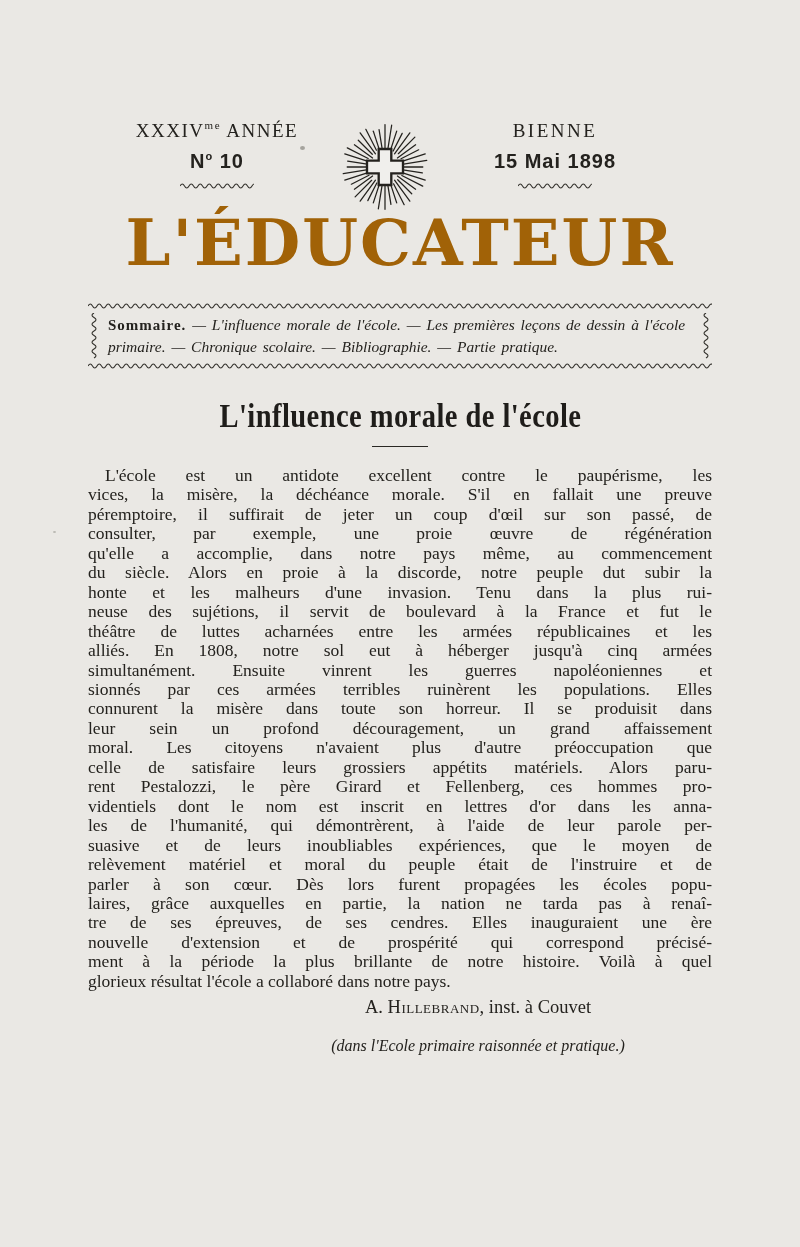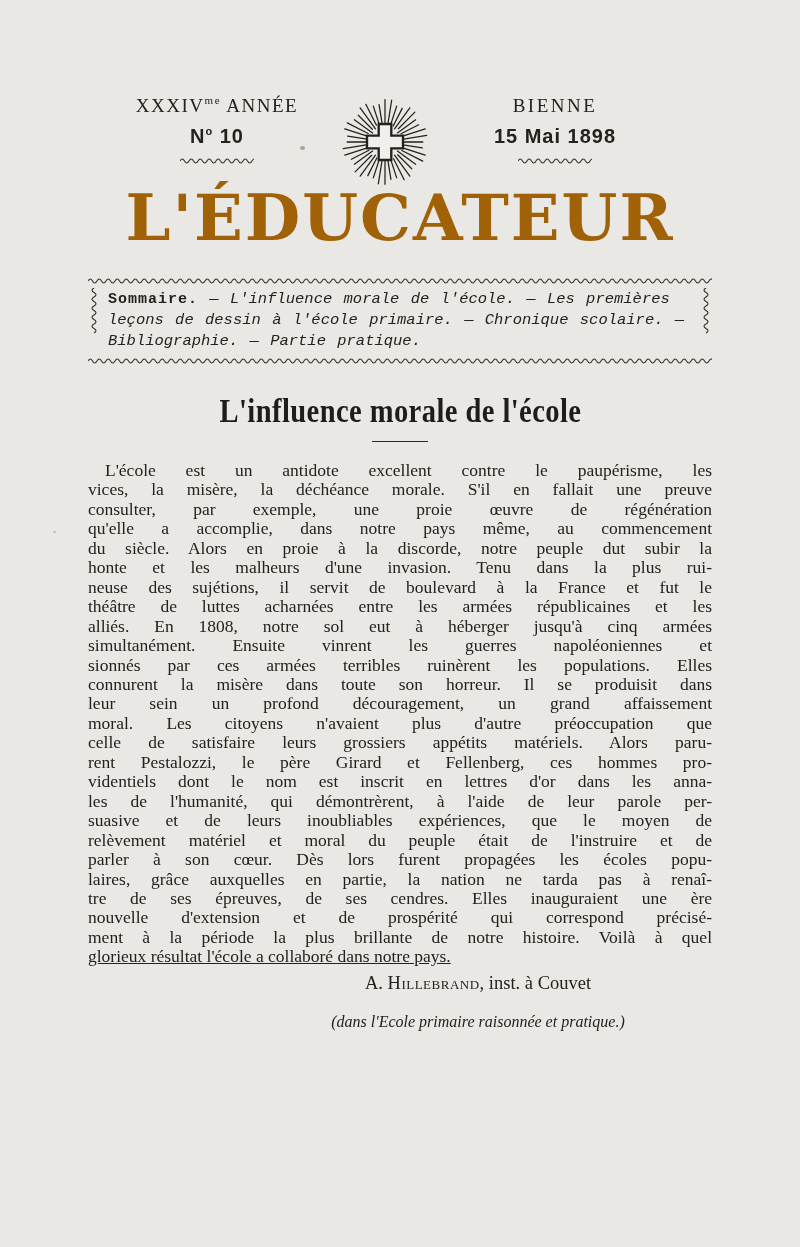--- a/index.html
+++ b/index.html
@@ -9,21 +9,21 @@
     font-family:"Liberation Serif", serif;
     color:#24221e;
   }
   .page {
     position:absolute; inset:0;
     background:linear-gradient(135deg,#edecе8 0%, #ebe9e5 40%, #e7e5e0 100%);
   }
   .content { position:absolute; left:88px; top:0; width:624px; }
 
   
-  .hdr { position:relative; height:88px; margin-top:95px; }
+  .hdr { position:relative; height:88px; margin-top:120px; }
   .hdr-left  { position:absolute; left:40px;  width:178px; text-align:center; }
   .hdr-right { position:absolute; left:392px; width:150px; text-align:center; }
   .annee, .place { font-size:19px; letter-spacing:1.5px; white-space:nowrap; }
   .place { letter-spacing:2.5px; }
   sup.small { font-size:11px; position:relative; top:-1px; }
   .issue, .date {
     font-family:"Liberation Sans", sans-serif; font-weight:bold;
     font-size:20px; margin-top:8px; letter-spacing:1px; white-space:nowrap;
   }
   .wavy-small { display:block; margin:9px auto 0; }
@@ -43,35 +43,35 @@
     font-size:64px; line-height:66px; letter-spacing:2px;
     white-space:nowrap; color:#a16207;
   }
 
   
   .sommaire { position:relative; margin-top:26px; padding:12px 22px 13px 20px; }
   .som-wave-top    { position:absolute; top:0; left:0; }
   .som-wave-bottom { position:absolute; bottom:0; left:0; }
   .som-wave-left   { position:absolute; left:2px;  top:11px; }
   .som-wave-right  { position:absolute; right:2px; top:11px; }
-  .som-text { font-style:italic; font-size:15.5px; line-height:21px; word-spacing:2px;font-family:Liberation Mono, monospace; }
+  .som-text { font-style:italic; font-size:15.5px; line-height:21px; word-spacing:2px; }
   .som-label { font-weight:bold; font-style:normal; letter-spacing:1px; font-size:15px; }
   .wave path { fill:none; stroke:#35332e; stroke-width:1.1; }
 
   
   .art-title {
     margin-top:33px; text-align:center; font-weight:bold;
     font-size:34px; line-height:26px; color:#1f1d1a; white-space:nowrap;
   }
   .art-title > span { display:inline-block; transform:scaleX(.84); transform-origin:center; letter-spacing:.5px; }
   .art-rule { width:56px; border:none; border-top:1.5px solid #2a2824; margin:17px auto 0; }
   .body-text { margin-top:19px; font-size:17.5px; line-height:19.45px; }
   .body-line { text-align:justify; text-align-last:justify; white-space:normal; }
   .body-line:first-child { text-indent:17px; }
-  .body-line:last-child { text-align-last:left;text-decoration:underline; }
+  .body-line:last-child { text-align-last:left; }
 
   
   .signature { width:440px; margin:6px 0 0 170px; text-align:center; }
   .sig-author { font-size:18.5px; }
   .sc { font-variant:small-caps; letter-spacing:.5px; }
   .sig-source { font-style:italic; font-size:16px; margin-top:19px; }
 </style>
 </head>
 <body>
 
@@ -165,20 +165,21 @@
         <span>— L'influence morale de l'école. — Les premières leçons de dessin à l'école primaire. — Chronique scolaire. — Bibliographie. — Partie pratique.</span>
       </div>
     </div>
 
     <div class="art-title"><span>L'influence morale de l'école</span></div>
     <hr class="art-rule">
 
     <div class="body-text">
         <div class="body-line">L'école est un antidote excellent contre le paupérisme, les</div>
         <div class="body-line">vices, la misère, la déchéance morale. S'il en fallait une preuve</div>
+        <div class="body-line">péremptoire, il suffirait de jeter un coup d'œil sur son passé, de</div>
         <div class="body-line">consulter, par exemple, une proie œuvre de régénération</div>
         <div class="body-line">qu'elle a accomplie, dans notre pays même, au commencement</div>
         <div class="body-line">du siècle. Alors en proie à la discorde, notre peuple dut subir la</div>
         <div class="body-line">honte et les malheurs d'une invasion. Tenu dans la plus rui-</div>
         <div class="body-line">neuse des sujétions, il servit de boulevard à la France et fut le</div>
         <div class="body-line">théâtre de luttes acharnées entre les armées républicaines et les</div>
         <div class="body-line">alliés. En 1808, notre sol eut à héberger jusqu'à cinq armées</div>
         <div class="body-line">simultanément. Ensuite vinrent les guerres napoléoniennes et</div>
         <div class="body-line">sionnés par ces armées terribles ruinèrent les populations. Elles</div>
         <div class="body-line">connurent la misère dans toute son horreur. Il se produisit dans</div>

